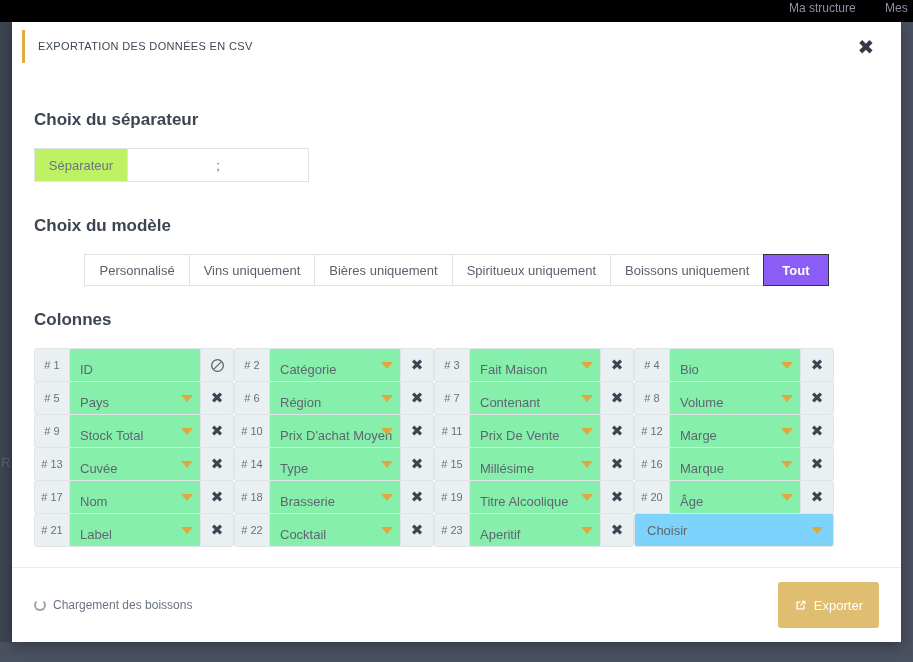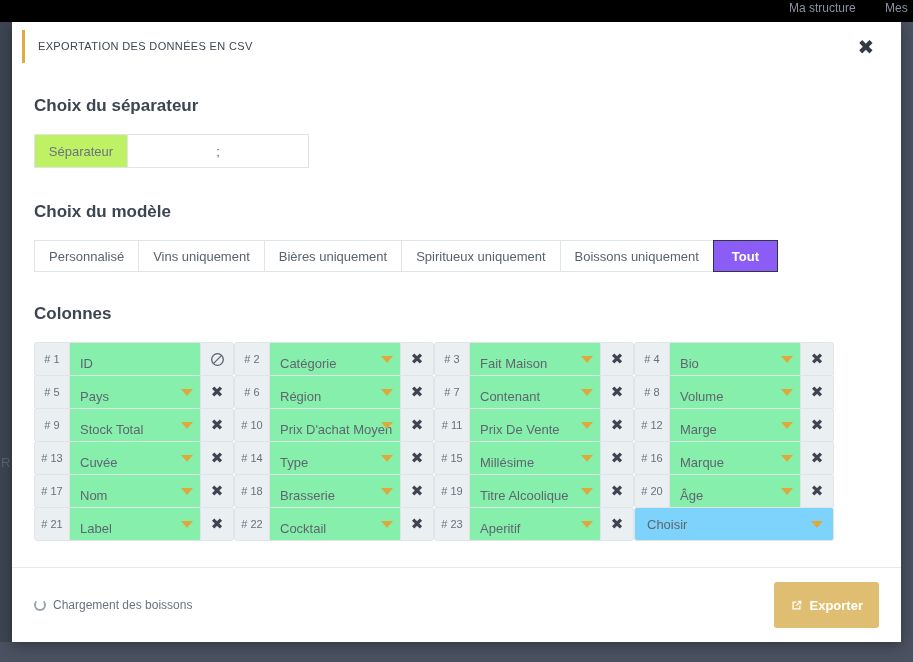--- a/index.html
+++ b/index.html
@@ -79,21 +79,21 @@
     flex: 1 1 auto;
     padding: 20px 22px 0 22px;
     overflow: hidden;
     position: relative;
   }
   .section-title {
     font-size: 17px; font-weight: bold;
     color: #3d4552;
     margin: 0 0 18px 0;
   }
-  .section-title.sep { margin-top: 6px; }
+  .section-title.sep { margin-top: 20px; }
 
   
   .input-group { display: flex; width: 140px; height: 34px; margin-bottom: 34px; }
   .input-addon {
     flex: 0 0 93px;
     background: #bef264;
     border: 1px solid #dfe5e7;
     border-right: none;
     display: flex; align-items: center; justify-content: center;
     font-size: 13px; color: #6a7380;
@@ -102,21 +102,21 @@
     flex: 1 1 auto;
     border: 1px solid #dfe5e7;
     background: #fff;
     text-align: center;
     font-size: 13px; color: #5a626e;
     font-family: "Liberation Sans", sans-serif;
     outline: none;
   }
 
   
-  .tabs { display: flex; margin-bottom: 32px; }
+  .tabs { display: flex; margin-bottom: 24px; justify-content: center; }
   .tab {
     border: 1px solid #dfe5e7;
     border-right: none;
     background: #fff;
     padding: 0 14px;
     height: 32px;
     display: flex; align-items: center;
     font-size: 13px; color: #5a626e;
     cursor: pointer;
     white-space: nowrap;
@@ -222,21 +222,21 @@
   .spinner {
     width: 12px; height: 12px;
     border: 2px solid #9aa3ae;
     border-top-color: transparent;
     border-radius: 50%;
     margin-right: 7px;
   }
   .export-btn {
     background: #e0be71;
     color: #ffffff;
-    font-size: 13px; font-weight: bold;
+    font-size: 13px; font-weight: normal;
     border: none;
     height: 46px;
     padding: 0 16px;
     display: flex; align-items: center;
     cursor: pointer;
     border-radius: 3px;
     font-family: "Liberation Sans", sans-serif;
   }
   .export-btn .ext-icon { margin-right: 7px; display: flex; }
 </style>

